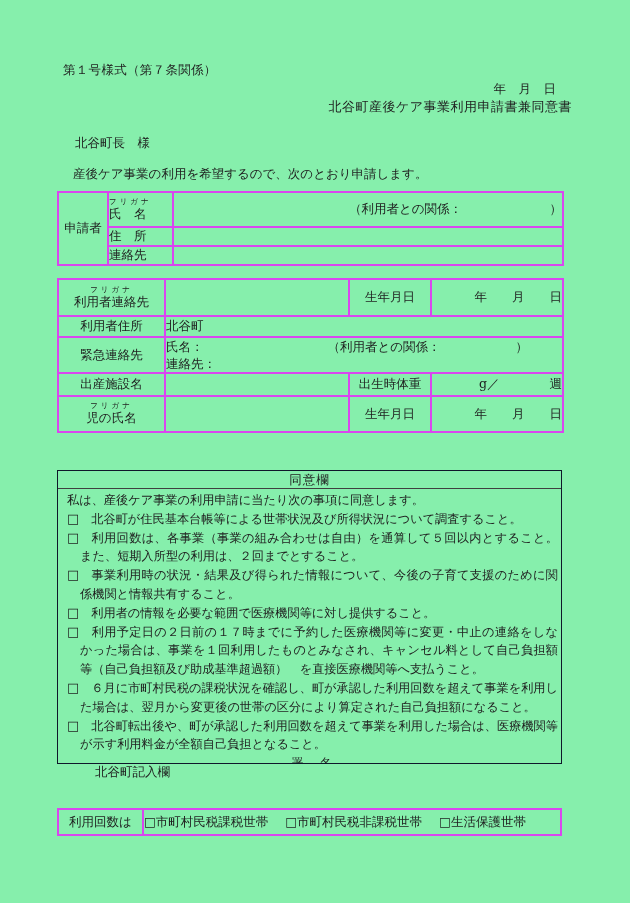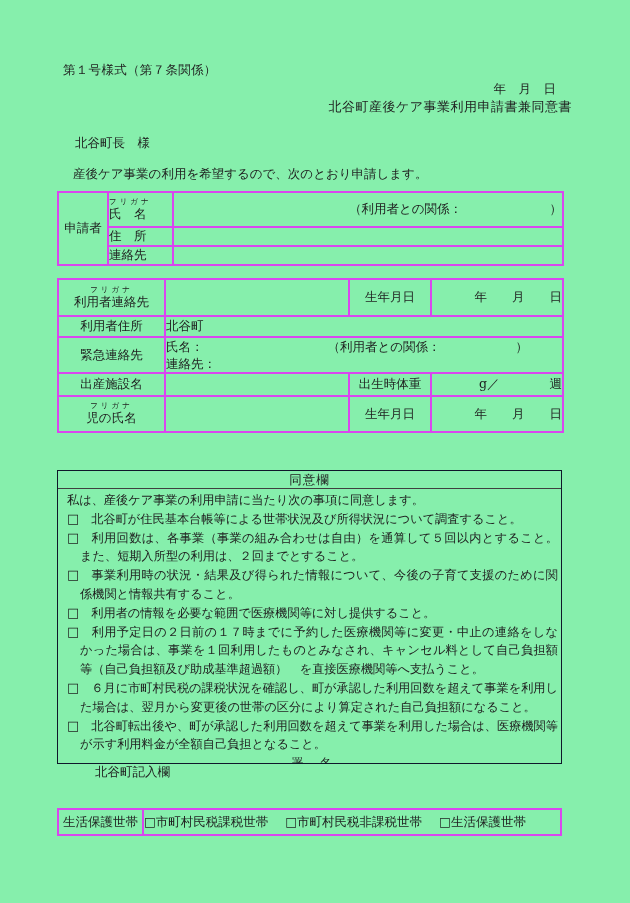--- a/index.html
+++ b/index.html
@@ -174,21 +174,21 @@
   </div>
 
   <div class="abs office-label">北谷町記入欄</div>
   <table class="abs frm t3">
     <colgroup>
         <col style="width:85px">
         <col style="width:418px">
       </colgroup>
     <tbody>
         <tr class="r1">
-      <td class="cell-center">生活保護世帯</td>
+      <td class="cell-center">利用回数は</td>
       <td class="opt-cell">
         <span class="opt">□市町村民税課税世帯</span>
         <span class="opt">□市町村民税非課税世帯</span>
         <span class="opt">□生活保護世帯</span>
       </td>
     </tr>
   </tbody>
     </table>
 
 </div>

